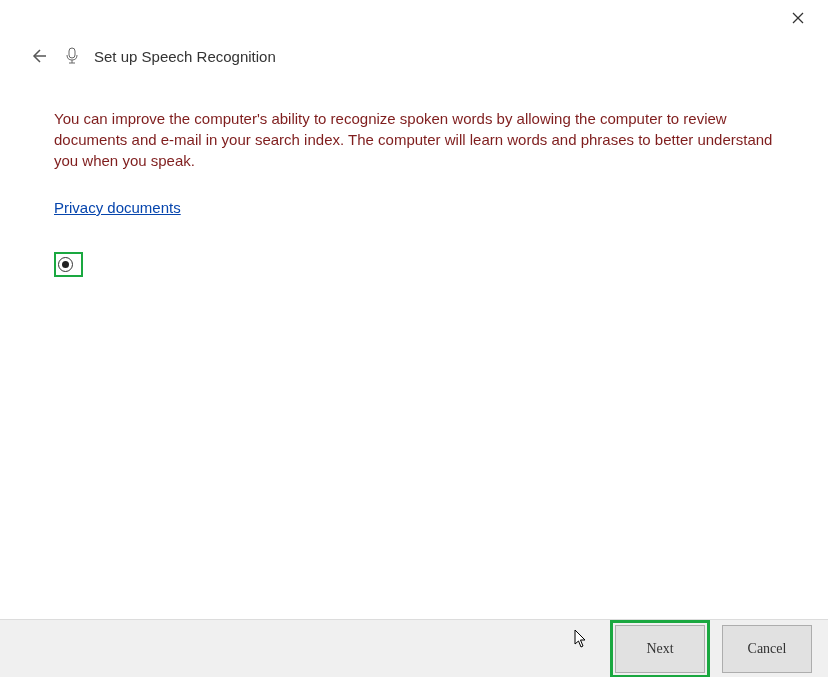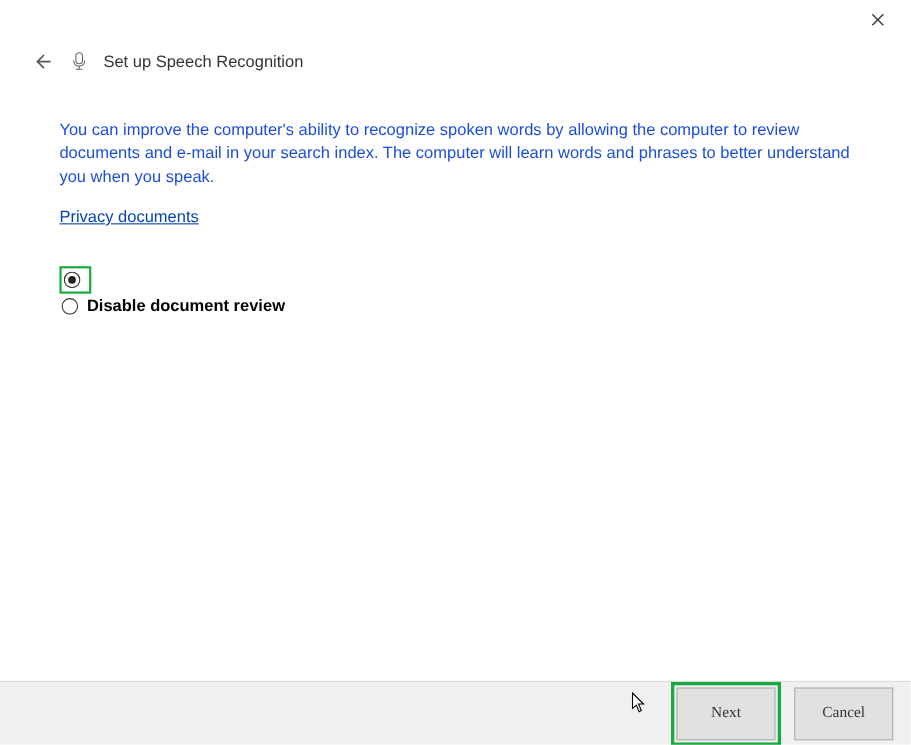--- a/index.html
+++ b/index.html
@@ -59,23 +59,23 @@
       padding: 40px 40px 0 54px;
     }
     .main-heading {
       font-size: 21px;
       color: #1e3e8f;
       font-weight: 400;
       margin-bottom: 28px;
     }
     .description {
       font-size: 15px;
-      color: #1d4ed8;
+      color: #7f1d1d;
       line-height: 1.4;
-      margin-bottom: 18px;
+      margin-bottom: 28px;
       max-width: 740px;
     }
     .privacy-link {
       font-size: 15px;
       color: #0645ad;
       text-decoration: underline;
       cursor: pointer;
       display: inline-block;
       margin-bottom: 28px;
     }
@@ -182,24 +182,20 @@
 </div>
 
 <div class="content">
   <p class="description">You can improve the computer's ability to recognize spoken words by allowing the computer to review documents and e-mail in your search index. The computer will learn words and phrases to better understand you when you speak.</p>
   <a class="privacy-link">Privacy documents</a>
 
   <div class="radio-group">
     <div class="radio-option highlighted">
       <span class="radio-circle selected"></span>
     </div>
-    <div class="radio-option">
-      <span class="radio-circle"></span>
-      <span class="radio-label">Disable document review</span>
-    </div>
   </div>
 </div>
 
 <div class="footer">
   <div class="next-wrapper">
     <button class="btn">Next</button>
   </div>
   <button class="btn">Cancel</button>
 </div>
 

